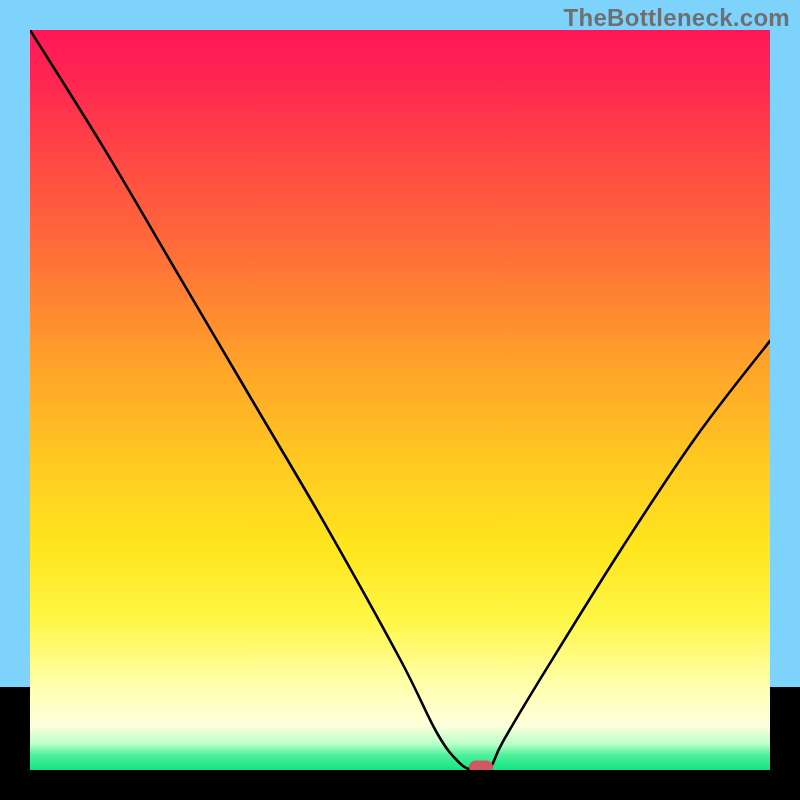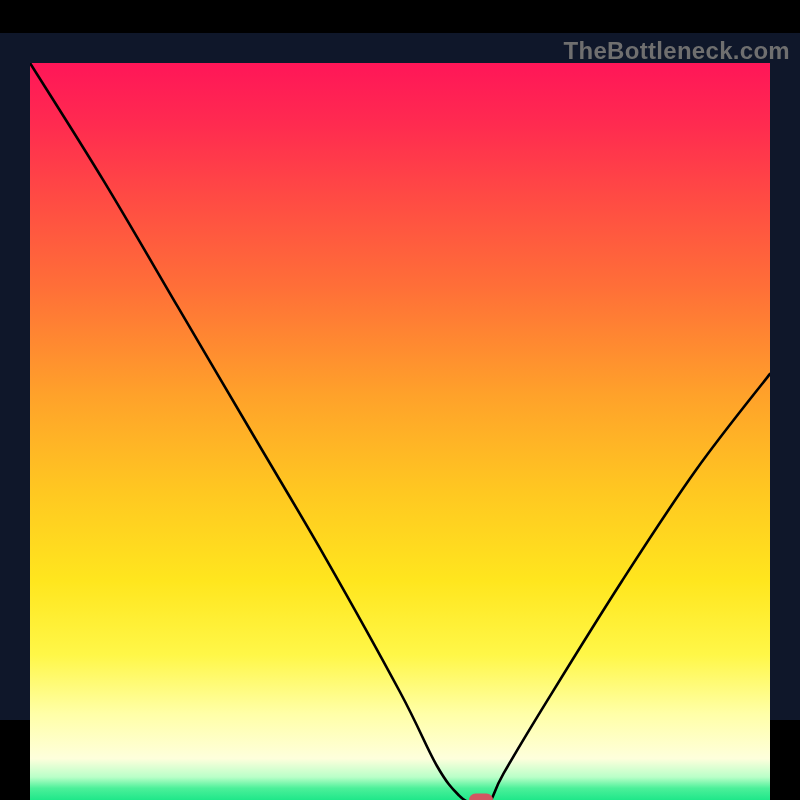--- a/index.html
+++ b/index.html
@@ -8,22 +8,21 @@
     width: 800px;
     height: 800px;
     background: #000;
     overflow: hidden;
     font-family: Arial, Helvetica, sans-serif;
   }
   .frame {
     position: relative;
     width: 800px;
     height: 687px;
-    background: #0f172a;
-    margin-top: 33px;
+    background: #7dd3fc;
   }
   .watermark {
     position: absolute;
     top: 4px;
     right: 10px;
     color: #6f6f6f;
     font-size: 24px;
     font-weight: 600;
     letter-spacing: 0.3px;
     z-index: 10;

